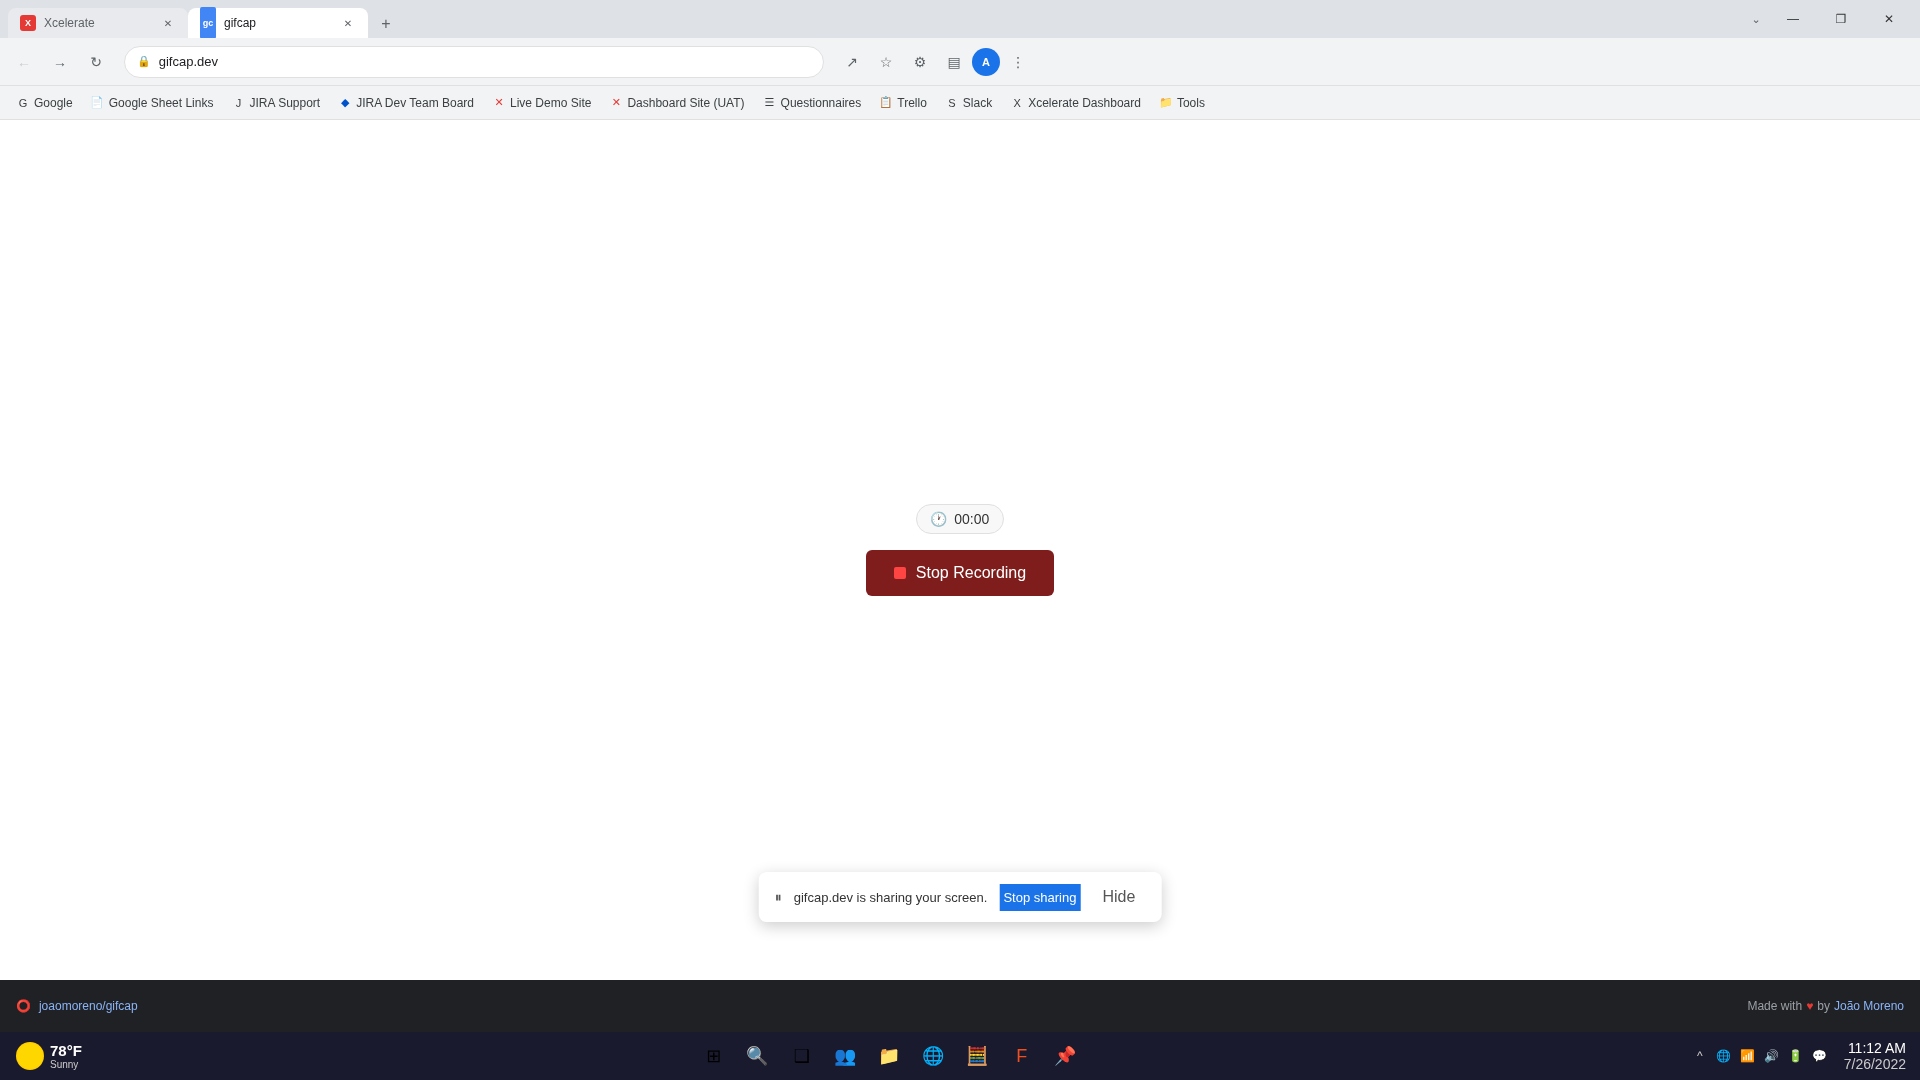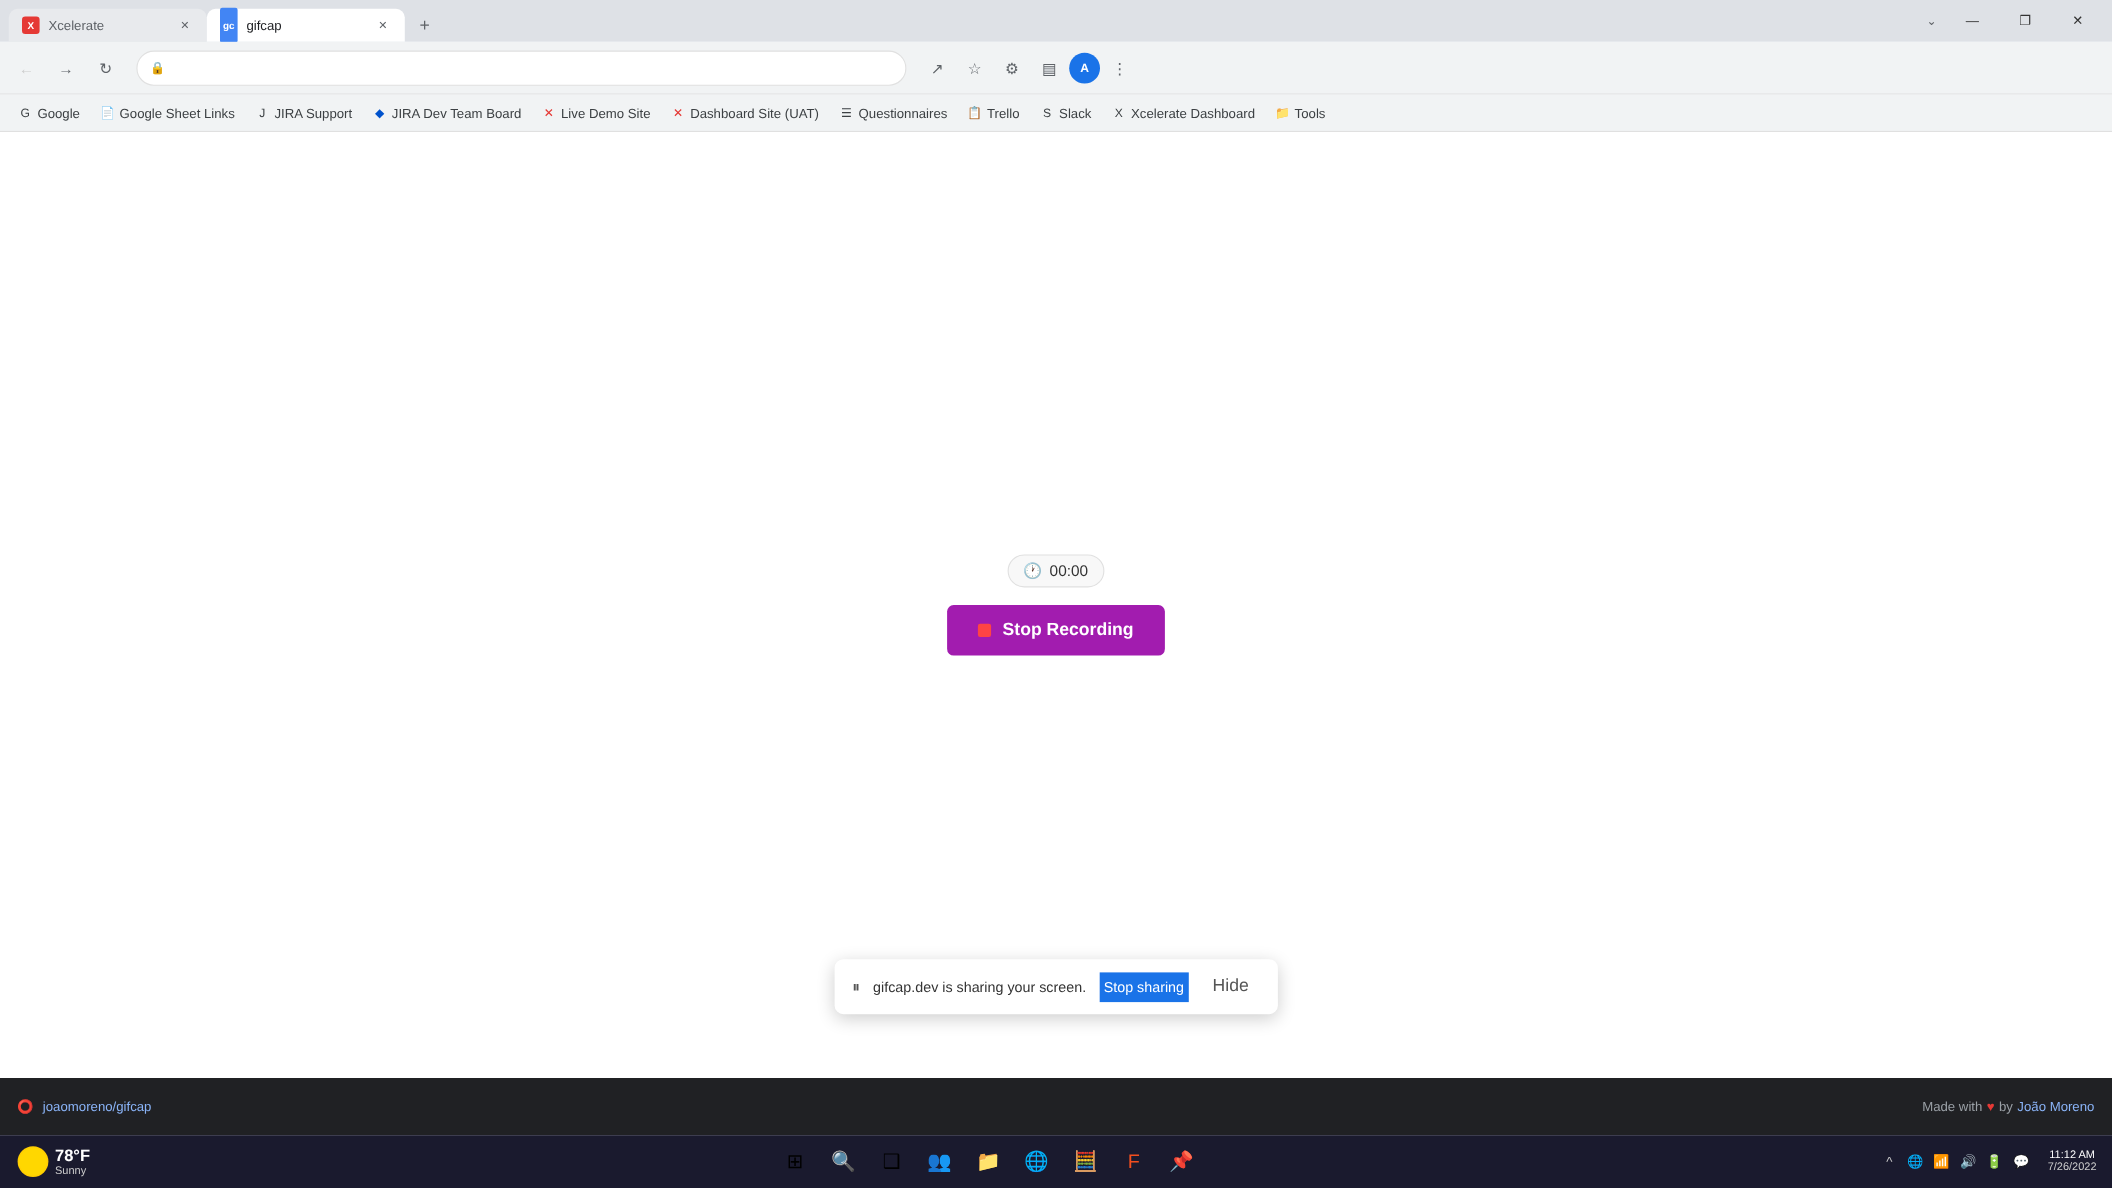--- a/index.html
+++ b/index.html
@@ -227,31 +227,31 @@
       background: #f8f8f8;
       border: 1px solid #e0e0e0;
       border-radius: 20px;
       padding: 6px 14px;
       font-size: 14px;
       color: #333;
       margin-bottom: 16px;
     }
 
     .stop-recording-btn {
-      background: #a21caf;
+      background: #7f1d1d;
       color: #fff;
       border: none;
       border-radius: 6px;
       padding: 14px 28px;
       font-size: 16px;
       cursor: pointer;
       display: flex;
       align-items: center;
       gap: 10px;
-      font-weight: 700;
+      font-weight: 400;
     }
 
     .stop-icon {
       width: 12px;
       height: 12px;
       background: #ff4444;
       border-radius: 2px;
       flex-shrink: 0;
     }
 
@@ -403,22 +403,22 @@
       align-items: center;
       justify-content: center;
       cursor: pointer;
       font-size: 12px;
       color: #ccc;
     }
 
     .clock {
       display: flex;
       flex-direction: column;
-      align-items: center;
-      font-size: 10px;
+      align-items: flex-end;
+      font-size: 14px;
       color: #fff;
       cursor: pointer;
       padding: 2px 6px;
     }
 
     .clock-time { font-weight: 500; }
     .clock-date { color: #ccc; }
 
     
     .lock-icon {
@@ -508,20 +508,21 @@
     </div>
   </div>
 
   <div class="toolbar">
     <div class="nav-btn disabled">←</div>
     <div class="nav-btn">→</div>
     <div class="nav-btn">↻</div>
 
     <div class="address-bar">
       <span class="lock-icon">🔒</span>
+      <span class="address-text">gifcap.dev</span>
     </div>
 
     <div class="toolbar-actions">
       <div class="nav-btn">↗</div>
       <div class="nav-btn">☆</div>
       <div class="nav-btn">⚙</div>
       <div class="nav-btn">▤</div>
       <div class="profile-icon">A</div>
       <div class="nav-btn">⋮</div>
     </div>

